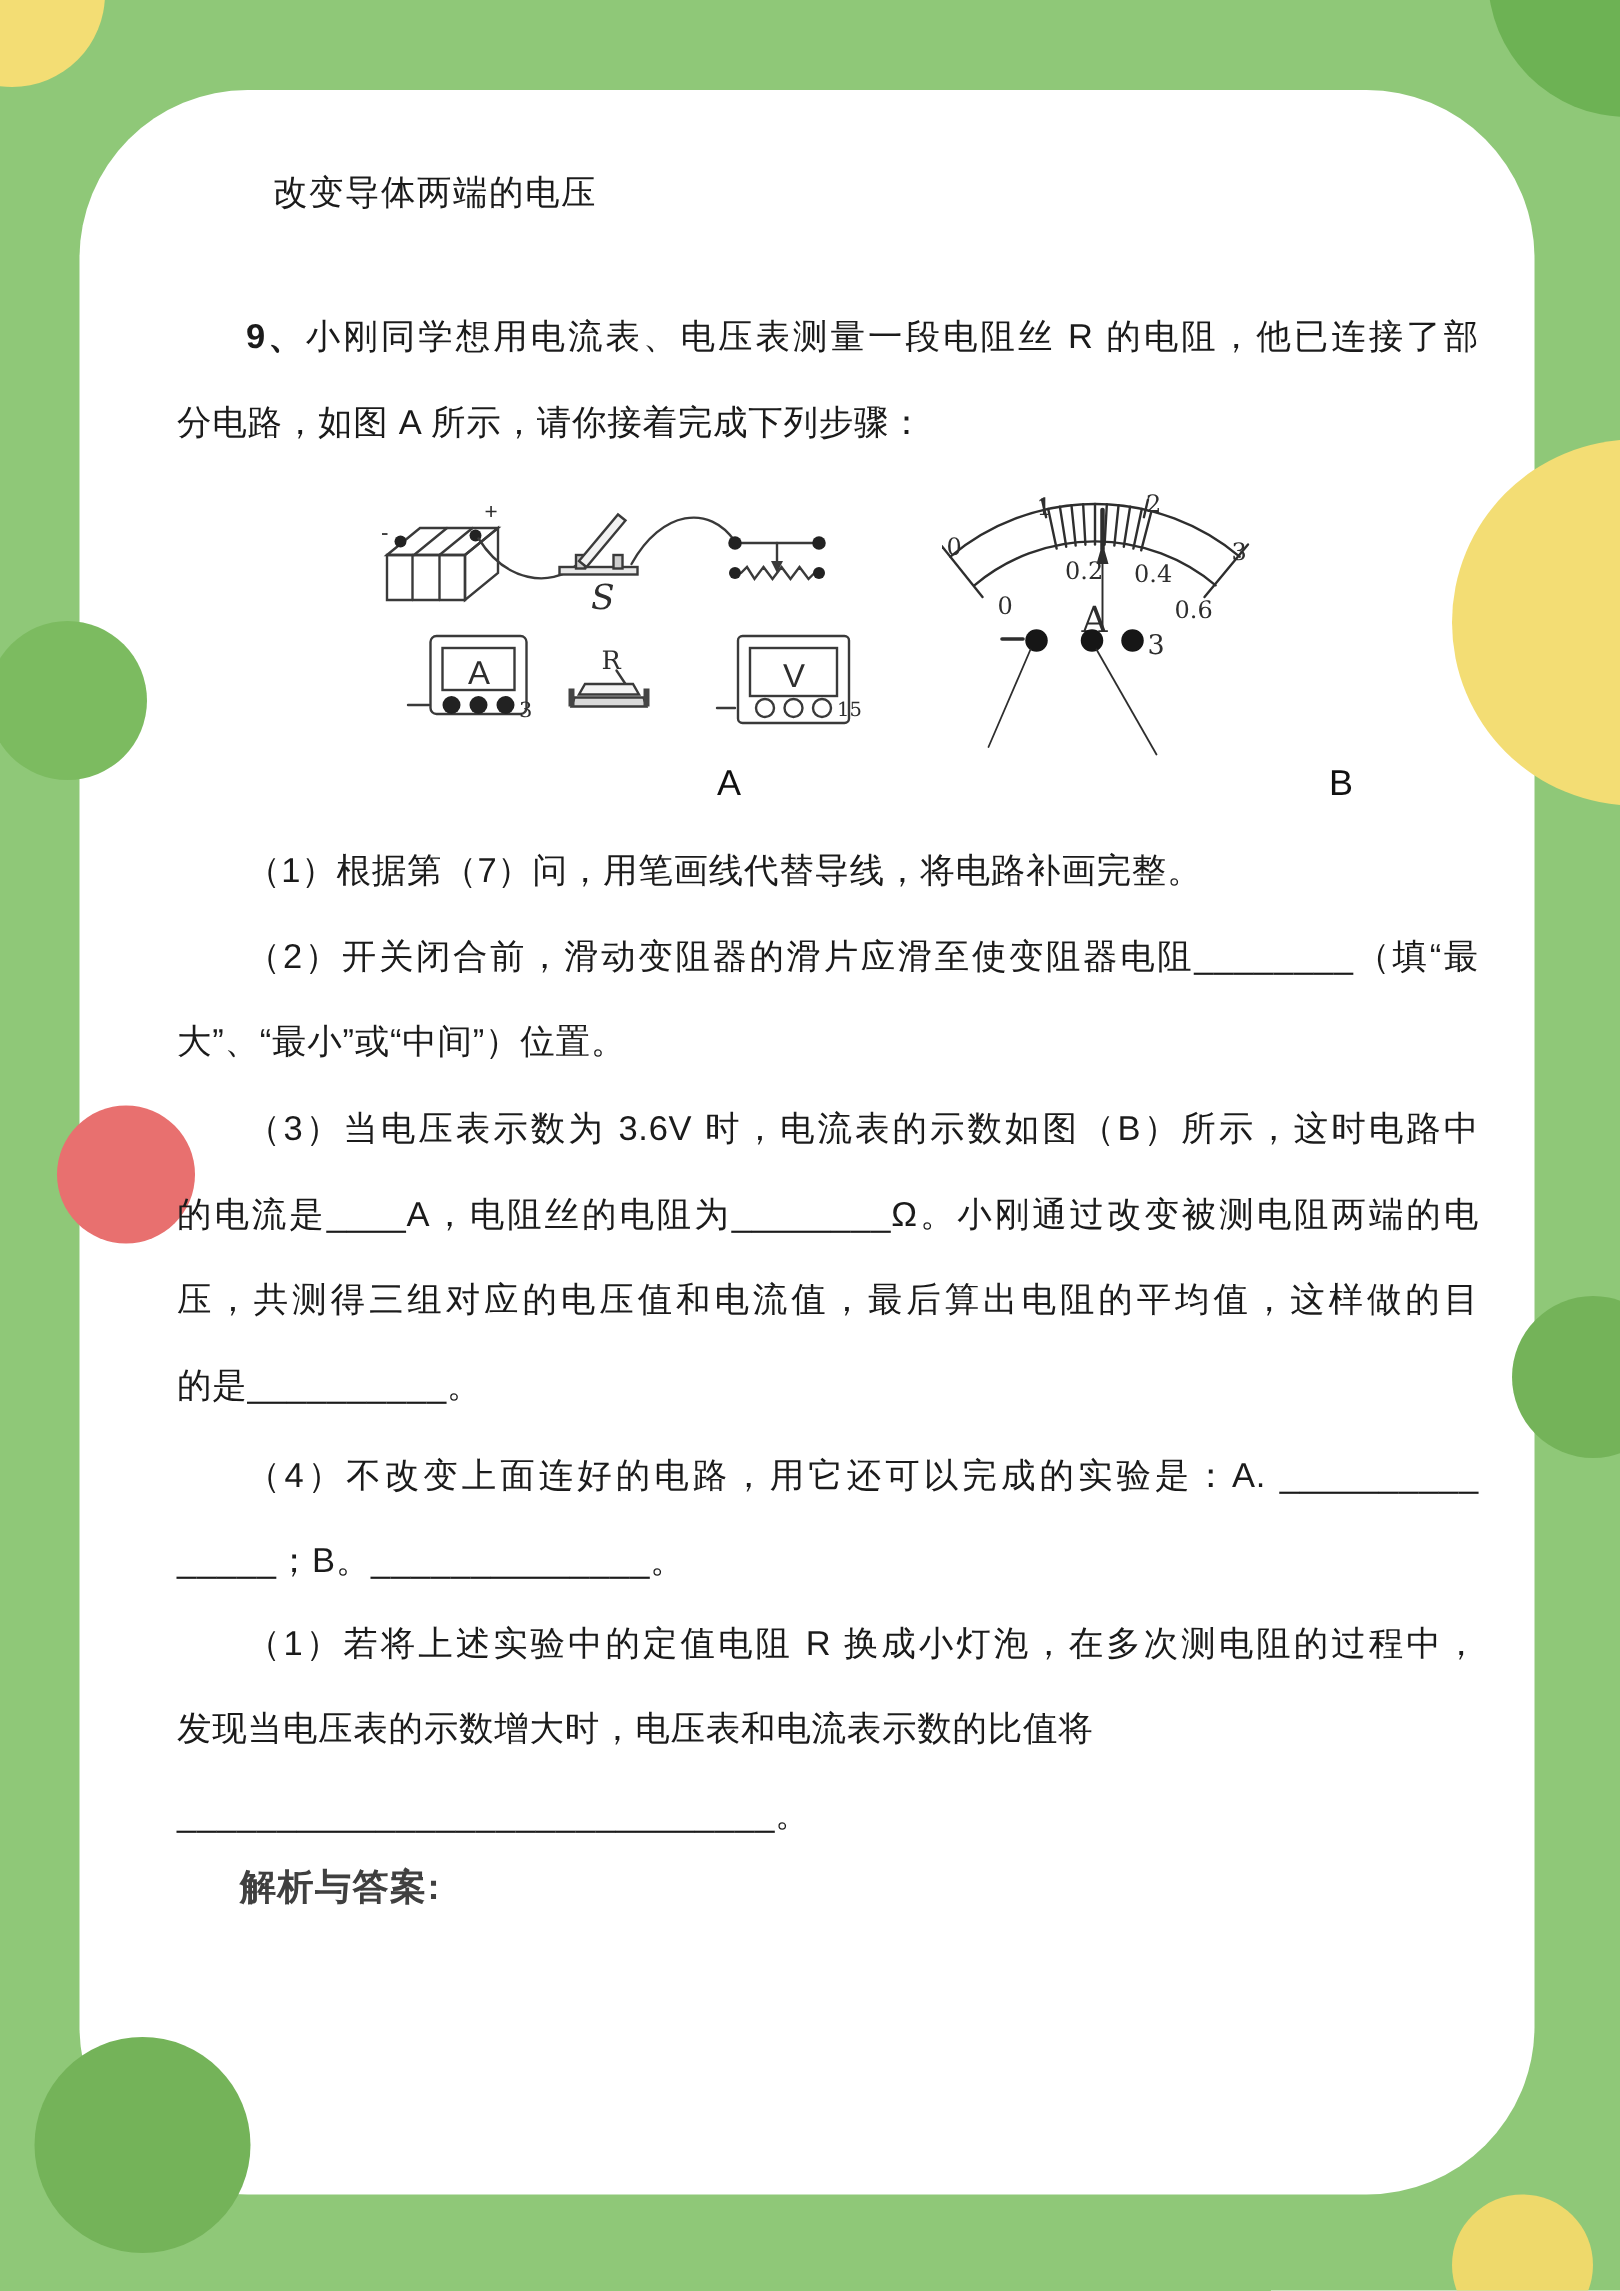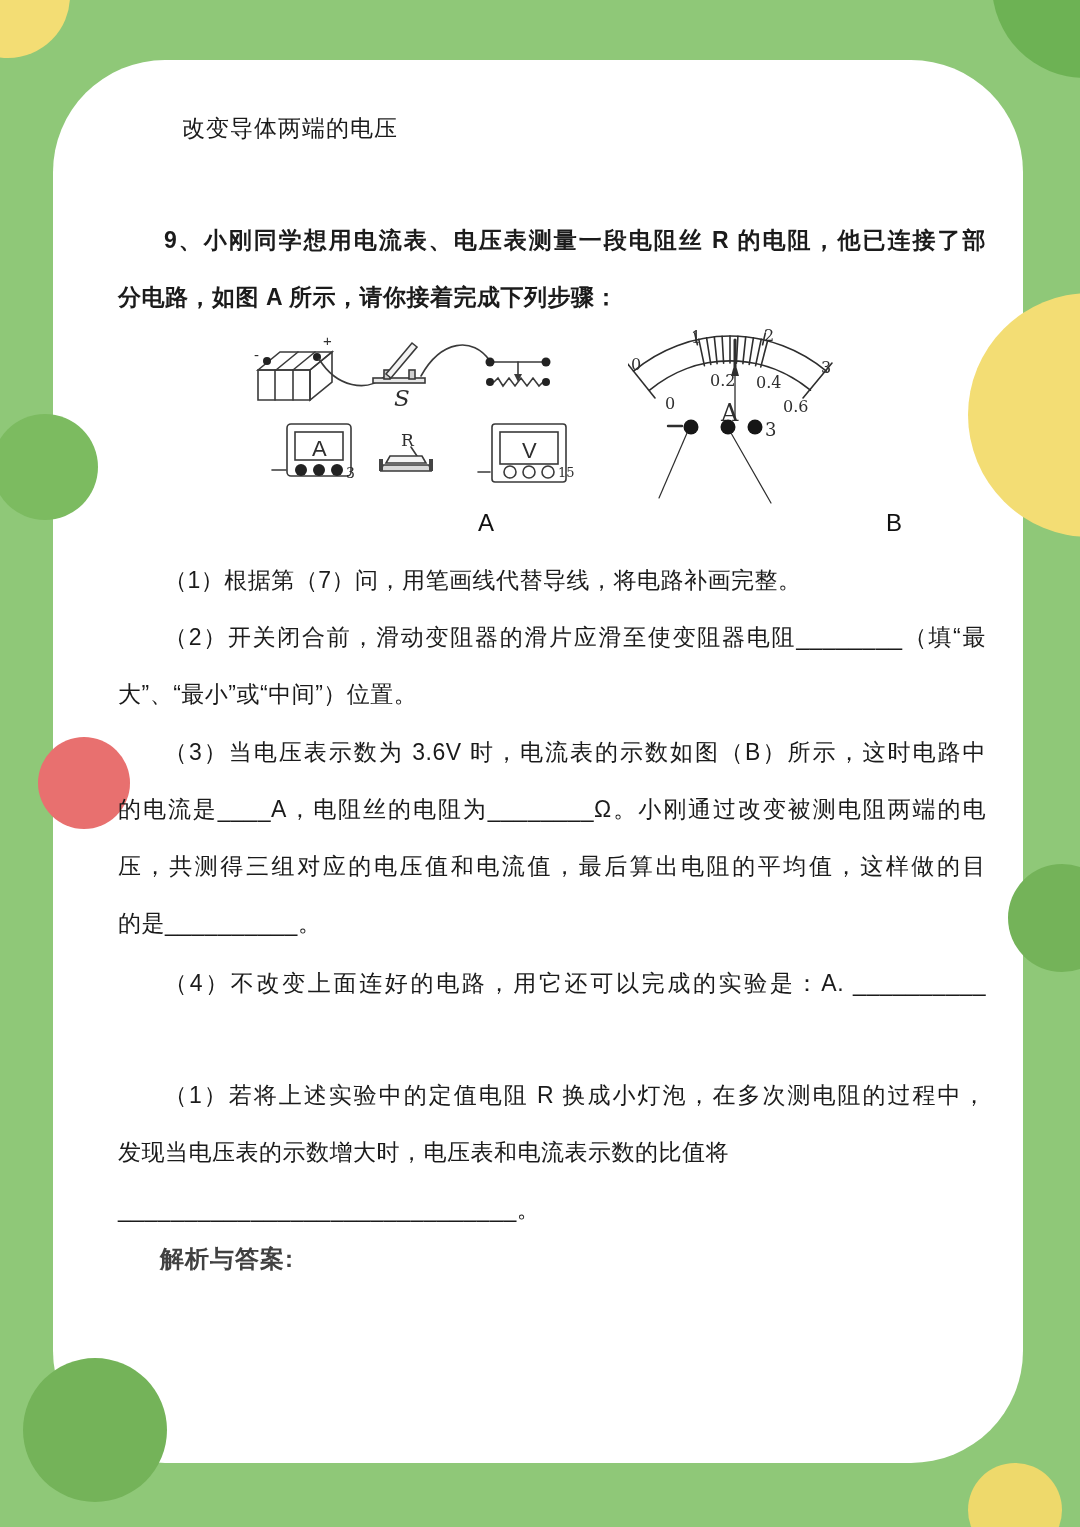--- a/index.html
+++ b/index.html
@@ -36,21 +36,21 @@
   <div class="circle" style="left:992px;top:-108px;width:186px;height:186px;background:#6db254;"></div>
   <div class="circle" style="left:968px;top:293px;width:244px;height:244px;background:#f3dd74;"></div>
   <div class="circle" style="left:-8px;top:414px;width:106px;height:106px;background:#7cbb60;"></div>
   <div class="circle" style="left:38px;top:737px;width:92px;height:92px;background:#e8706f;"></div>
   <div class="circle" style="left:1008px;top:864px;width:108px;height:108px;background:#74b359;"></div>
   <div class="circle" style="left:23px;top:1358px;width:144px;height:144px;background:#74b359;"></div>
   <div class="circle" style="left:968px;top:1463px;width:94px;height:94px;background:#eed96b;"></div>
 
   <div class="heading">改变导体两端的电压</div>
 
-  <div class="tblock" style="top:212px;font-weight:bold;">
+  <div class="tblock" style="top:196px;">
     <div class="ln just ind"><b>9、</b><span>小刚同学想用电流表、电压表测量一段电阻丝 R 的电阻，他已连接了部</span></div>
     <div class="ln">分电路，如图 A 所示，请你接着完成下列步骤：</div>
   </div>
 
   <svg class="sketch" style="left:253px;top:330px;" width="332" height="170" viewBox="0 0 332 170" fill="none" stroke="#3a3a3a" stroke-width="1.6" stroke-linecap="round">
 
     <g>
       <polygon points="5,40 57,40 57,70 5,70"></polygon>
       <polygon points="5,40 27,22 79,22 57,40"></polygon>
       <polygon points="57,40 79,22 79,52 57,70"></polygon>
@@ -180,20 +180,21 @@
 
   <div class="tblock" style="top:724px;">
     <div class="ln just ind">（3）当电压表示数为 3.6V 时，电流表的示数如图（B）所示，这时电路中</div>
     <div class="ln just">的电流是____A，电阻丝的电阻为________Ω。小刚通过改变被测电阻两端的电</div>
     <div class="ln just">压，共测得三组对应的电压值和电流值，最后算出电阻的平均值，这样做的目</div>
     <div class="ln">的是__________。</div>
   </div>
 
   <div class="tblock" style="top:955px;">
     <div class="ln just ind">（4）不改变上面连好的电路，用它还可以完成的实验是：A. __________</div>
+    <div class="ln">_____；B。______________。</div>
   </div>
 
   <div class="tblock" style="top:1067px;">
     <div class="ln just ind">（1）若将上述实验中的定值电阻 R 换成小灯泡，在多次测电阻的过程中，</div>
     <div class="ln">发现当电压表的示数增大时，电压表和电流表示数的比值将</div>
     <div class="ln">______________________________。</div>
   </div>
 
   <div class="footer">解析与答案:</div>
 

